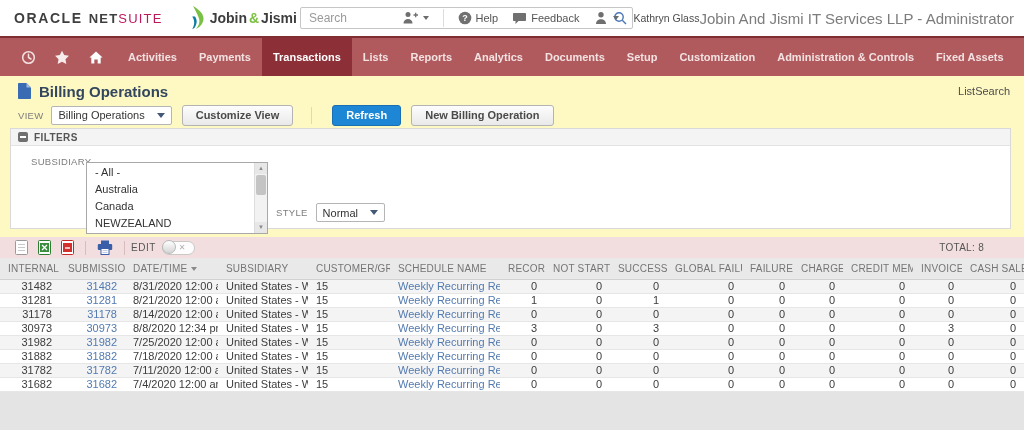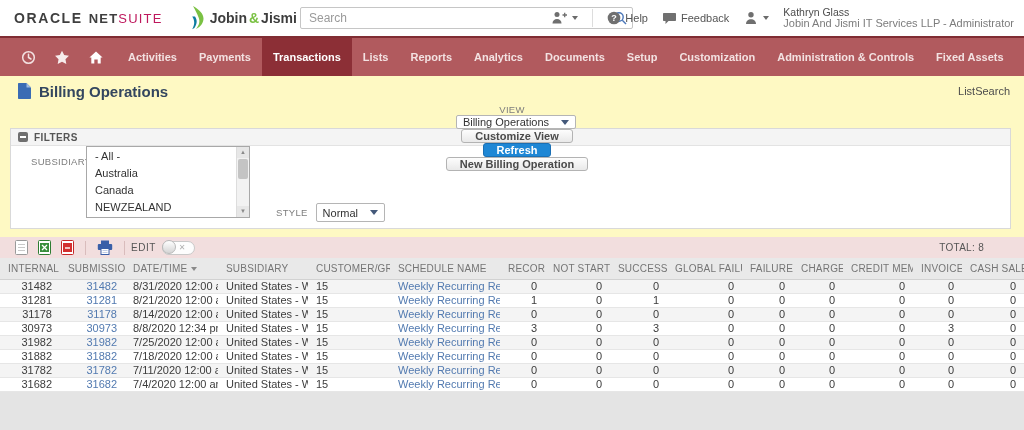--- a/index.html
+++ b/index.html
@@ -18,56 +18,56 @@
   .brand-amp { color:#7ac143; padding:0 2px; }
   .search-wrap { position:absolute; left:300px; top:7px; width:333px; height:22px; }
   .search-input { width:100%; height:100%; border:1px solid #c6c6c6; border-radius:2px; font-size:12px; color:#444; padding:0 26px 0 8px; font-family:"Liberation Sans",sans-serif; }
   .search-input::placeholder { color:#9a9a9a; }
   .search-icon { position:absolute; right:6px; top:4px; }
   .top-right { position:absolute; right:10px; top:0; height:36px; display:flex; align-items:center; gap:14px; }
   .tr-group { display:flex; align-items:center; gap:4px; cursor:pointer; }
   .tr-label { font-size:11px; color:#555; }
   .caret { width:0; height:0; border-left:3.5px solid transparent; border-right:3.5px solid transparent; border-top:4px solid #6b6b6b; }
   .tr-sep { width:1px; height:18px; background:#ddd; }
-  .user-text { display:flex; flex-direction:column; line-height:11px; }
+  .user-text { display:flex; flex-direction:row; line-height:11px; }
   .user-name { font-size:10.5px; color:#4c4c4c; }
-  .user-role { font-size:11px; color:#7c7c7c; }
+  .user-role { font-size:15px; color:#7c7c7c; }
 
   
   .navbar { height:40px; background:#b15a5e; border-top:2px solid #802d33; display:flex; align-items:stretch; }
   .nav-icons { display:flex; align-items:center; padding-left:12px; }
   .nav-icon { padding:0 9px; display:flex; align-items:center; cursor:pointer; }
   .nav-menu { display:flex; align-items:stretch; margin-left:4px; }
   .nav-item { display:flex; align-items:center; padding:0 11px; font-size:11px; font-weight:bold; color:#f3e2e2; cursor:pointer; white-space:nowrap; }
   .nav-item.active { background:#8c2f36; color:#fff; }
 
   
   .main-white { background:#fef9c3; padding-bottom:8px; }
   .title-row { height:26px; display:flex; align-items:center; padding:4px 14px 0 18px; }
   .page-title { font-size:15px; font-weight:bold; color:#33465f; margin-left:8px; }
   .top-links { margin-left:auto; display:flex; }
   .top-link { font-size:11px; color:#4d4d4d; cursor:pointer; }
 
-  .controls-row { height:24px; display:flex; align-items:center; padding:2px 18px 0 18px;flex-direction:column; }
+  .controls-row { height:24px; display:flex; align-items:center; padding:2px 18px 0 18px; }
   .small-label { font-size:9.5px; color:#7d7d7d; letter-spacing:.3px; }
   .ns-select { height:19px; border:1px solid #b5b5b5; border-radius:2px; background:#fff; display:flex; align-items:center; font-size:11px; color:#333; padding:0 6px; gap:12px; margin-left:8px; cursor:pointer; }
   .sel-arrow { width:0; height:0; border-left:4px solid transparent; border-right:4px solid transparent; border-top:5px solid #44597a; }
   .btn { height:21px; border:1px solid #b3b3b3; background:linear-gradient(#fdfdfd,#e9e9e9); border-radius:3px; font-size:11px; font-weight:bold; color:#4a4a4a; padding:0 13px; display:flex; align-items:center; margin-left:10px; cursor:pointer; white-space:nowrap; }
   .btn-primary { background:#1e87d5; border-color:#1a6fb4; color:#fff; }
   .divider-v { width:1px; height:17px; background:#d7d7d7; margin:0 10px 0 18px; }
 
   
   .filters-panel { margin:2px 13px 0 10px; border:1px solid #d9d9d9; background:#fff; }
   .filters-header { height:17px; background:#f4f4f4; border-bottom:1px solid #e3e3e3; display:flex; align-items:center; padding:0 7px; gap:6px; }
   .filters-title { font-size:10px; font-weight:bold; color:#555; letter-spacing:.4px; }
   .minus-icon { width:10px; height:10px; background:#6f6f6f; border-radius:2px; position:relative; cursor:pointer; }
   .minus-icon::after { content:""; position:absolute; left:2px; right:2px; top:4px; height:2px; background:#fff; }
   .filters-body { position:relative; height:82px; }
   .sub-label { position:absolute; left:20px; top:10px; }
-  .listbox { position:absolute; left:75px; top:0; width:164px; height:72px; border:1px solid #a8a8a8; background:#fff; overflow:hidden; }
+  .listbox { position:absolute; left:75px; top:16px; width:182px; height:72px; border:1px solid #a8a8a8; background:#fff; overflow:hidden; }
   .listbox-options { position:absolute; left:0; top:1px; right:14px; }
   .listbox-option { font-size:11px; color:#333; padding:2px 8px; height:17px; line-height:13px; cursor:pointer; white-space:nowrap; }
   .lb-scroll { position:absolute; right:0; top:0; bottom:0; width:13px; background:#f2f2f2; border-left:1px solid #ddd; cursor:pointer; }
   .lb-arrow { position:absolute; left:0; width:12px; height:11px; background:#e7e7e7; color:#8a8a8a; font-size:6px; text-align:center; line-height:11px; }
   .lb-up { top:0; } .lb-down { bottom:0; }
   .lb-thumb { position:absolute; left:1px; top:12px; width:10px; height:20px; background:#c4c4c4; border-radius:2px; }
   .style-group { position:absolute; left:265px; top:57px; display:flex; align-items:center; }
 
   
   .grid-toolbar { height:21px; background:#f2dede; display:flex; align-items:center; padding:0 10px; }

